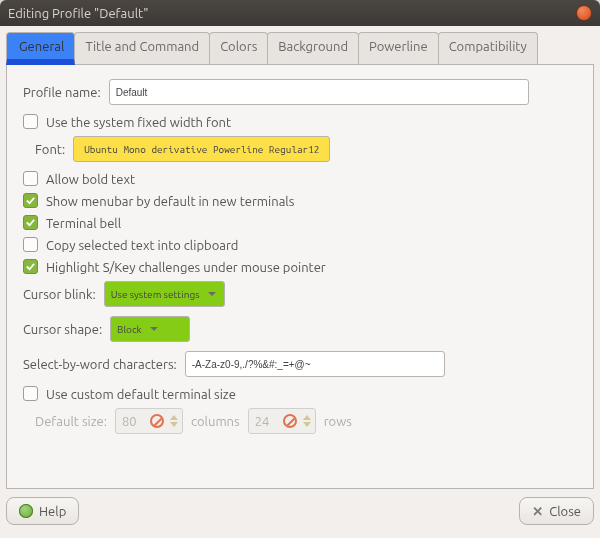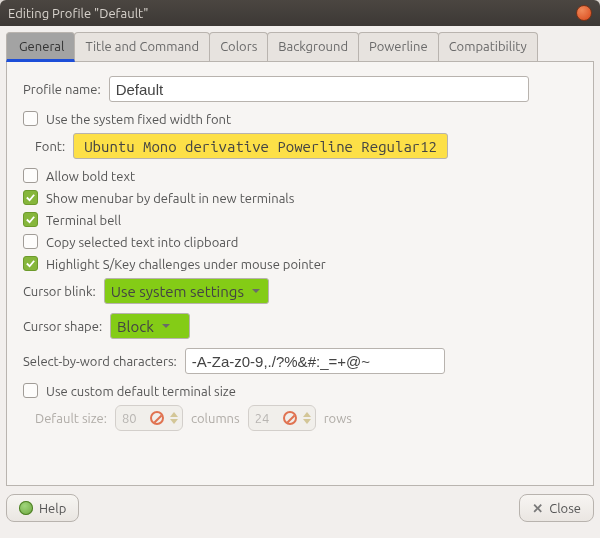--- a/index.html
+++ b/index.html
@@ -46,25 +46,25 @@
     border: 1px solid #b9b4af;
     border-bottom: none;
     background: #e7e3df;
     border-top-left-radius: 4px;
     border-top-right-radius: 4px;
     margin-right: -1px;
     color: #6a6a6a;
     cursor: pointer;
   }
   .tab.active {
-    background: #a3a3a3;
+    background: #3b82f6;
     color: #333;
     position: relative;
     z-index: 2;
-    border-bottom: 3px solid #1d4ed8;
+    border-bottom: 6px solid #1d4ed8;
     margin-bottom: -1px;
     padding-left: 12px;
   }
   .tab-panel {
     border: 1px solid #b9b4af;
     border-top: none;
     background: #f7f5f3;
     padding: 14px 16px 10px 16px;
     height: 424px;
   }
@@ -74,21 +74,21 @@
     margin-bottom: 9px;
     gap: 8px;
   }
   .row.compact { margin-bottom: 7px; }
   label.field { color: #555; }
   input[type=text].txt, .font-display, .combo, .spin {
     border: 1px solid #b8b3ae;
     border-radius: 3px;
     background: #fff;
     padding: 4px 6px;
-    font-size: 15px;
+    font-size: 10px;
     color: #444;
     height: 26px;
   }
   input[type=text].txt { width: 420px; }
   .font-display {
     background: #fde047;
     font-family: "Ubuntu Mono", "Courier New", monospace;
     padding: 4px 10px;
     display: inline-flex;
     align-items: center;
@@ -125,21 +125,21 @@
   .spin-wrap {
     display: inline-flex; align-items: center;
     border: 1px solid #c8c3be;
     border-radius: 3px;
     background: #efede9;
     height: 26px;
     padding: 0 4px 0 6px;
     gap: 6px;
     color: #a3a09c;
   }
-  .spin-wrap.disabled { opacity: 0.75; border-radius: 6px; }
+  .spin-wrap.disabled { opacity: 0.75; }
   .spin-val { width: 22px; display: inline-block; }
   .no-ico {
     width: 14px; height: 14px; border-radius: 50%;
     border: 2px solid #d9481b;
     position: relative; display: inline-block;
   }
   .no-ico::after {
     content: ""; position: absolute; left: 1px; top: 5px;
     width: 10px; height: 2px; background: #d9481b;
     transform: rotate(-45deg);

